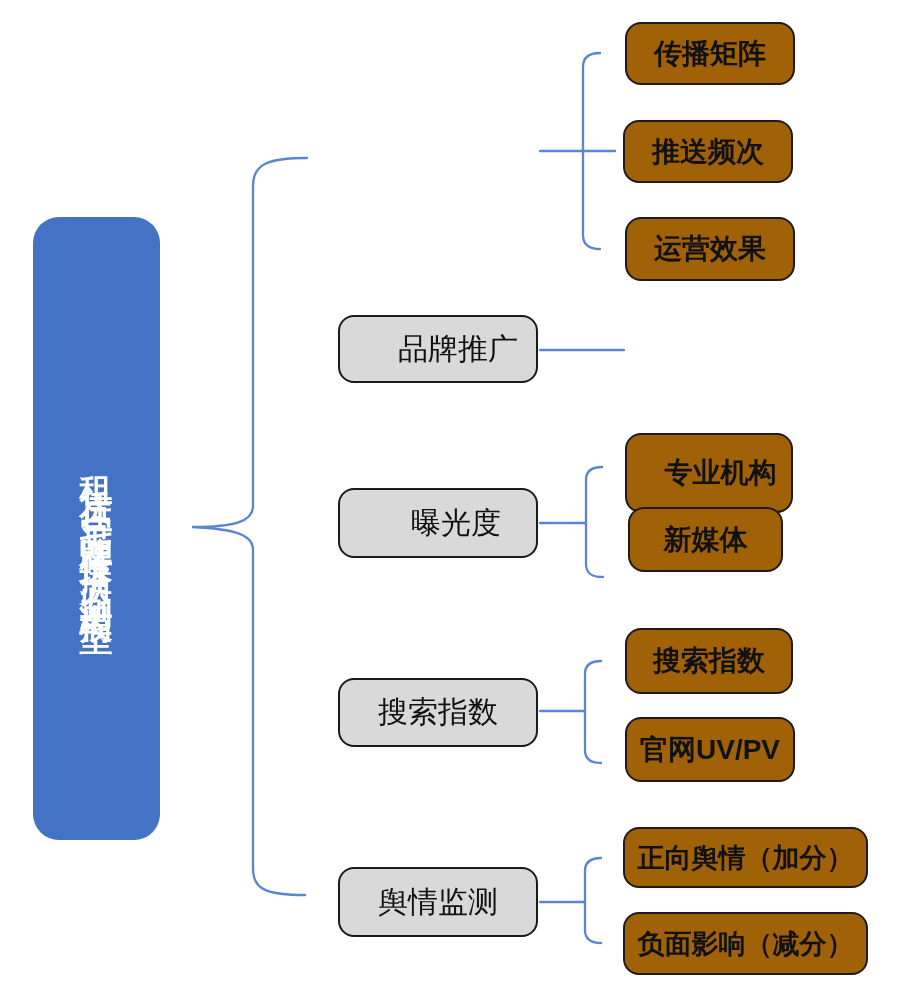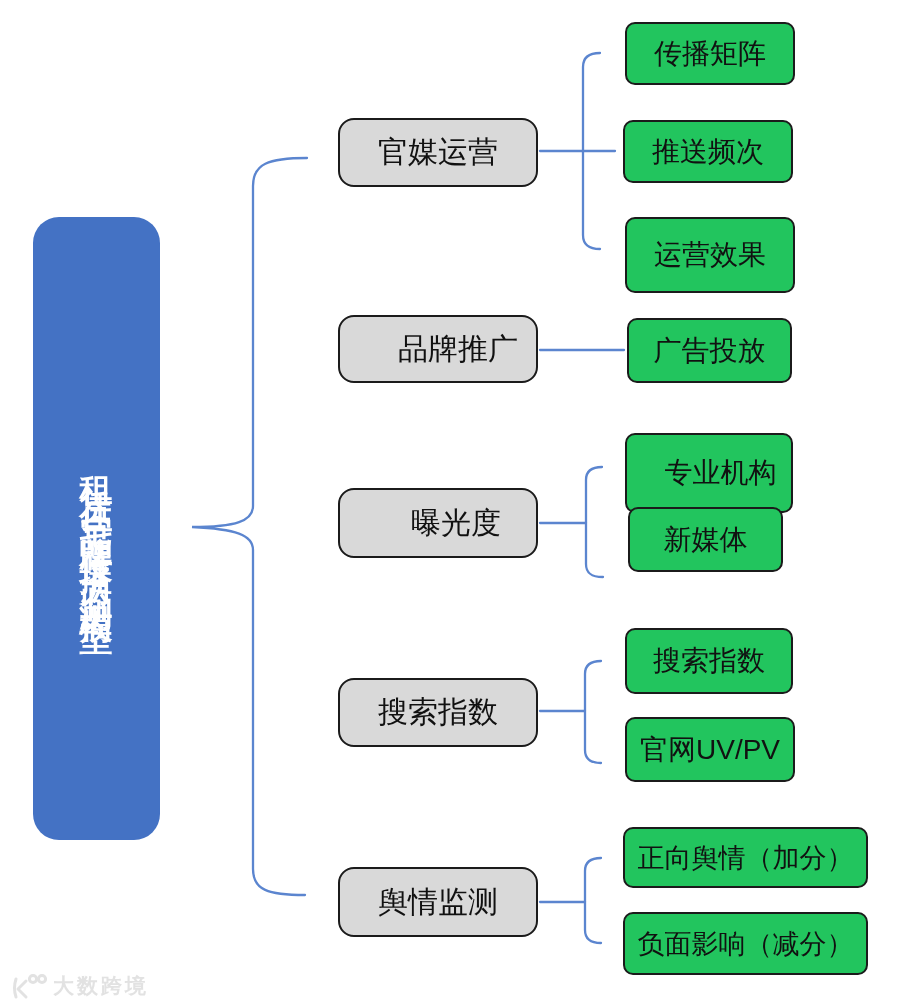--- a/index.html
+++ b/index.html
@@ -55,24 +55,25 @@
     letter-spacing: 12px;
     line-height: 1;
   }
   .branch-node {
     background: #d9d9d9;
     border: 2.5px solid #1b1b1b;
     border-radius: 16px;
     font-size: 30px;
   }
   .leaf-node {
-    background: #22c55e;
+    background: #a16207;
     border: 2.5px solid #1b1b1b;
-    border-radius: 10px;
+    border-radius: 16px;
     font-size: 28px;
+    font-weight: bold;
   }
   .leaf-wide {
     font-size: 27px;
   }
   .watermark {
     position: absolute;
     left: 8px;
     top: 972px;
     display: flex;
     align-items: center;
@@ -108,49 +109,43 @@
     <path d="M601,661 C589,661 585,666 585,674 L585,750 C585,758 589,763 601,763"></path>
 
     <path d="M540,902 L585,902"></path>
     <path d="M601,858 C589,858 585,863 585,871 L585,930 C585,938 589,943 601,943"></path>
   </svg>
 
   <div class="node root-node">
     <span class="vtext">租赁住宅品牌传播力监测模型</span>
   </div>
 
-  <div class="node branch-node" style="left:338px; top:118px; width:200px; height:69px;">
-    <span>官媒运营</span>
-  </div>
   <div class="node branch-node" style="left:338px; top:315px; width:200px; height:68px;padding-left:40px;">
     <span>品牌推广</span>
   </div>
   <div class="node branch-node" style="left:338px; top:488px; width:200px; height:70px;padding-left:36px;">
     <span>曝光度</span>
   </div>
   <div class="node branch-node" style="left:338px; top:678px; width:200px; height:69px;">
     <span>搜索指数</span>
   </div>
   <div class="node branch-node" style="left:338px; top:867px; width:200px; height:70px;">
     <span>舆情监测</span>
   </div>
 
   <div class="node leaf-node" style="left:625px; top:22px; width:170px; height:63px;">
     <span>传播矩阵</span>
   </div>
   <div class="node leaf-node" style="left:623px; top:120px; width:170px; height:63px;">
     <span>推送频次</span>
   </div>
-  <div class="node leaf-node" style="left:625px; top:217px; width:170px; height:76px;">
+  <div class="node leaf-node" style="left:625px; top:217px; width:170px; height:64px;">
     <span>运营效果</span>
   </div>
 
-  <div class="node leaf-node" style="left:627px; top:318px; width:165px; height:65px;">
-    <span>广告投放</span>
-  </div>
 
   <div class="node leaf-node" style="left:625px; top:433px; width:168px; height:80px;padding-left:23px;">
     <span>专业机构</span>
   </div>
   <div class="node leaf-node" style="left:628px; top:507px; width:155px; height:65px;">
     <span>新媒体</span>
   </div>
 
   <div class="node leaf-node" style="left:625px; top:628px; width:168px; height:66px;">
     <span>搜索指数</span>
@@ -159,25 +154,14 @@
     <span>正向舆情（加分）</span>
   </div>
 
   <div class="node leaf-node" style="left:625px; top:717px; width:170px; height:65px;">
     <span>官网UV/PV</span>
   </div>
   <div class="node leaf-node leaf-wide" style="left:623px; top:912px; width:245px; height:63px;">
     <span>负面影响（减分）</span>
   </div>
 
-  <div class="watermark">
-    <svg width="40" height="28" viewBox="0 0 40 28">
-      <g fill="none" stroke="#e2e2e2" stroke-width="3" stroke-linecap="round" stroke-linejoin="round">
-        <path d="M8,7 C6,13 6,19 8,25"></path>
-        <path d="M18,9 L10,17 L18,25"></path>
-        <circle cx="25" cy="7" r="3.6"></circle>
-        <circle cx="34" cy="7" r="3.6"></circle>
-      </g>
-    </svg>
-    <span>大数跨境</span>
-  </div>
 
 </div>
 
 </body></html>

